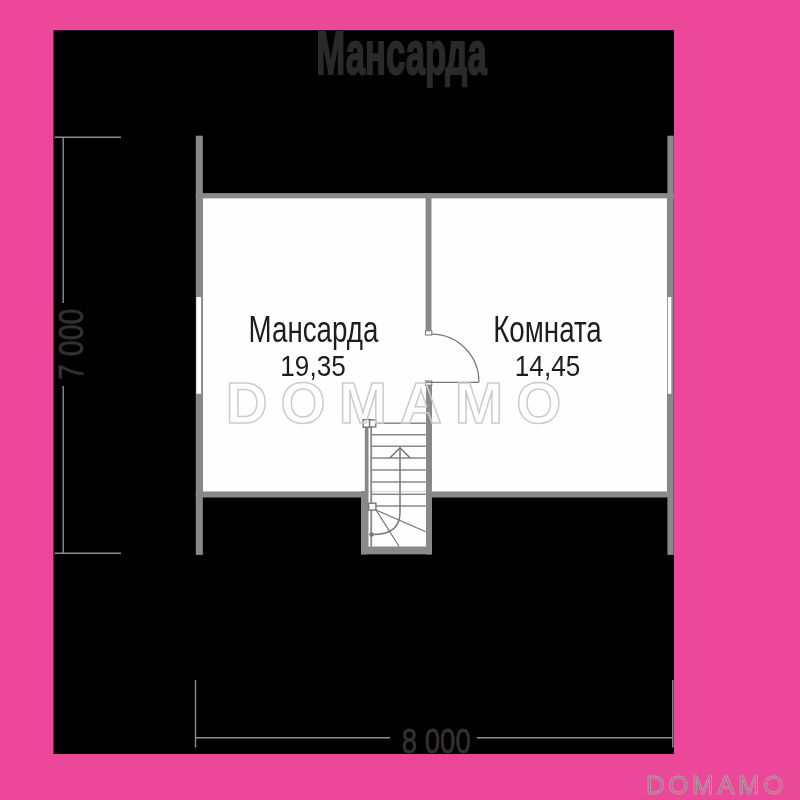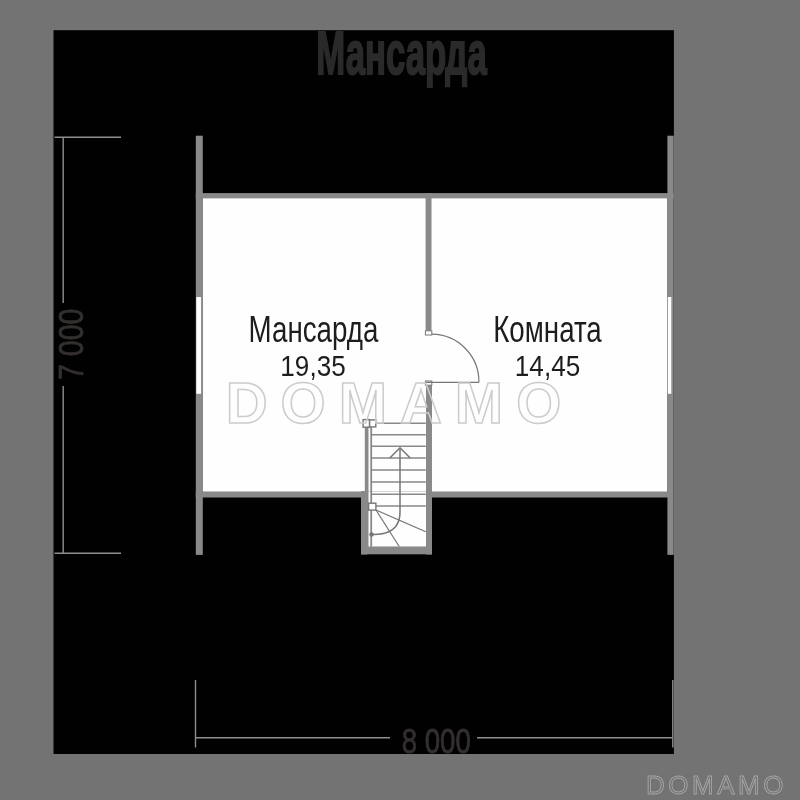--- a/index.html
+++ b/index.html
@@ -1,16 +1,16 @@
 <!DOCTYPE html>
 <html><head>
 <meta charset="utf-8">
 <style>
   html,body{margin:0;padding:0;background:#ffffff;}
-  #page{position:relative;width:800px;height:800px;background:#737373;overflow:hidden;
+  #page{position:relative;width:800px;height:800px;background:#ec4899;overflow:hidden;
         font-family:"Liberation Sans", sans-serif;}
   svg{display:block}
 </style>
 </head>
 <body>
 
 <div id="page">
 <svg width="800" height="800" viewBox="0 0 800 800">
       <g opacity="0.999">
   <defs>

